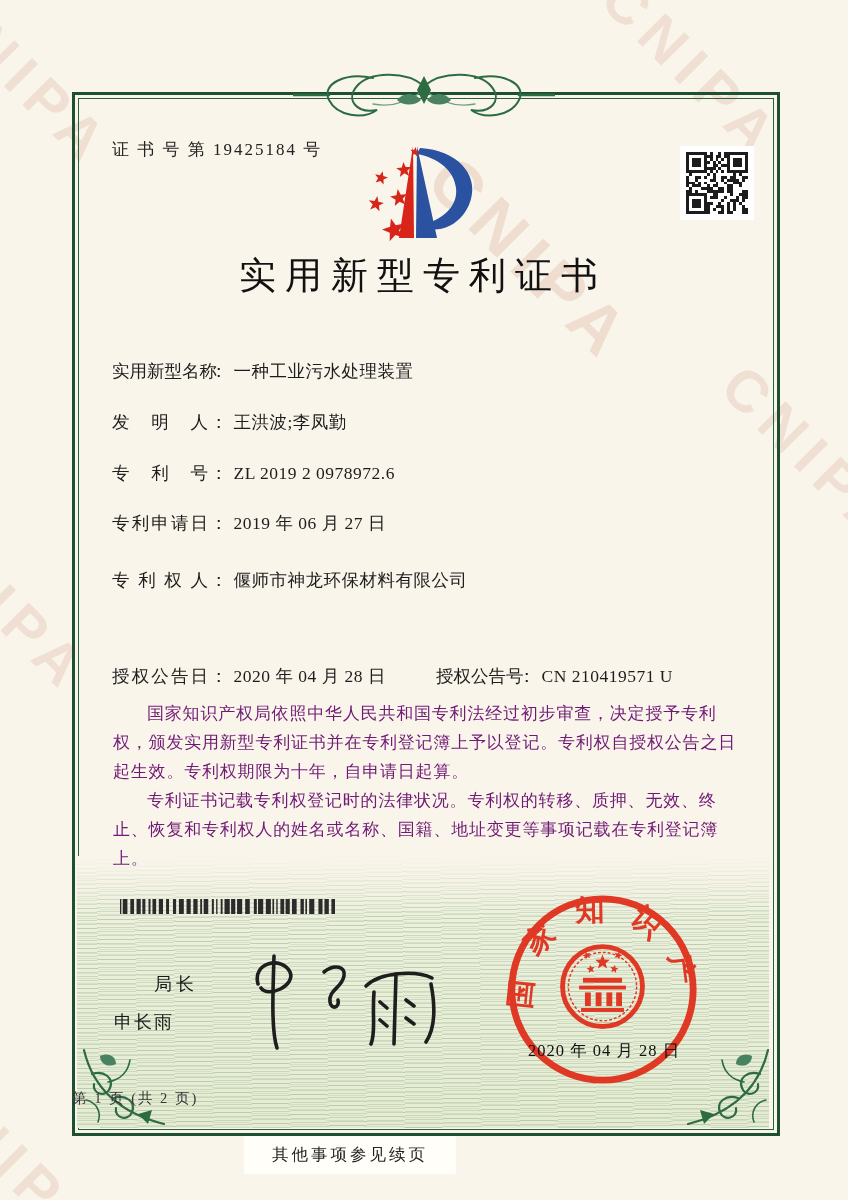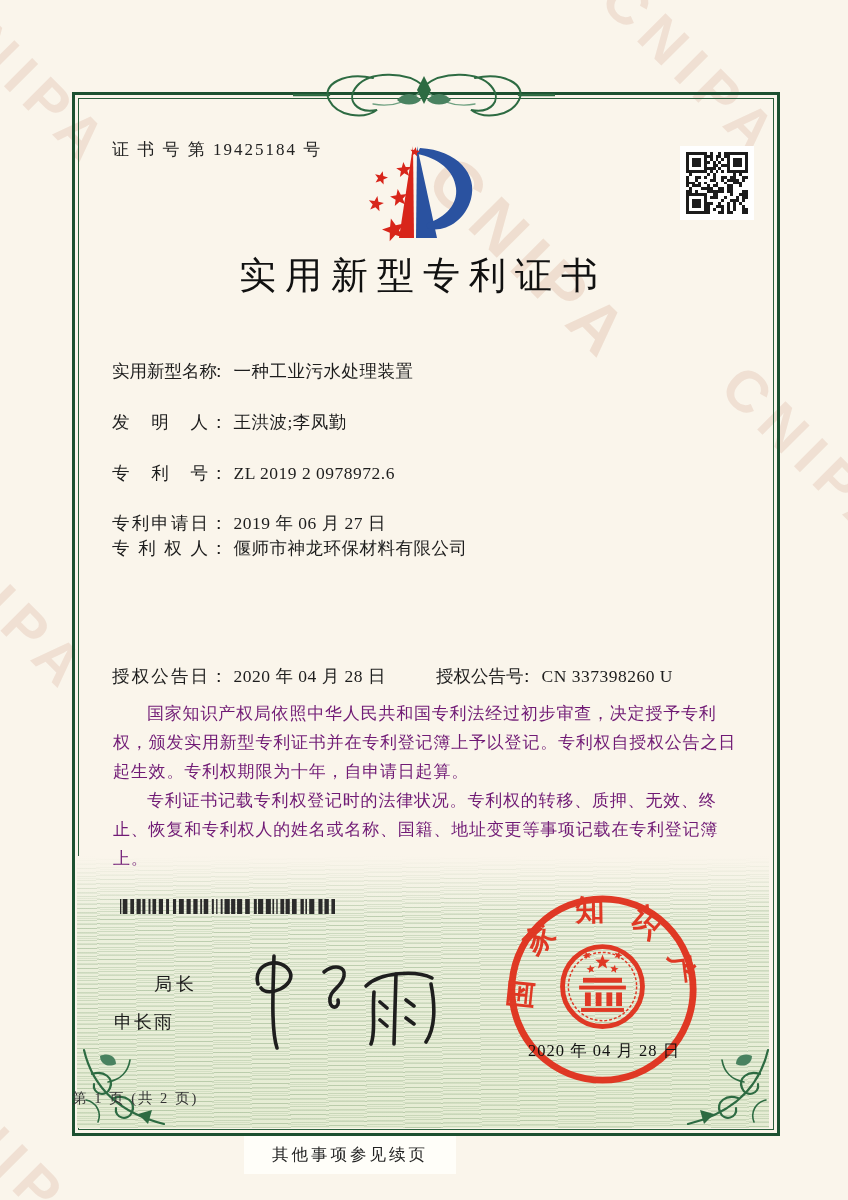--- a/index.html
+++ b/index.html
@@ -382,28 +382,28 @@
     </div>
     <div class="row" style="top:410px;">
       <span class="lbl">发明人</span><span class="sep">：</span><span class="val">王洪波;李凤勤</span>
     </div>
     <div class="row" style="top:461px;">
       <span class="lbl">专利号</span><span class="sep">：</span><span class="val">ZL 2019 2 0978972.6</span>
     </div>
     <div class="row" style="top:511px;">
       <span class="lbl">专利申请日</span><span class="sep">：</span><span class="val">2019 年 06 月 27 日</span>
     </div>
-    <div class="row" style="top:536px;">
+    <div class="row" style="top:568px;">
       <span class="lbl">专利权人</span><span class="sep">：</span><span class="val">偃师市神龙环保材料有限公司</span>
     </div>
     <div class="row" style="top:664px;">
       <span class="lbl">授权公告日</span><span class="sep">：</span><span class="val">2020 年 04 月 28 日</span>
     </div>
     <div class="grant-no" style="top:664px;">
-      <span class="lbl">授权公告号</span><span class="sep">：</span><span class="val">CN 337398260 U</span>
+      <span class="lbl">授权公告号</span><span class="sep">：</span><span class="val">CN 210419571 U</span>
     </div>
 
     <div class="paras">
       <p>国家知识产权局依照中华人民共和国专利法经过初步审查，决定授予专利权，颁发实用新型专利证书并在专利登记簿上予以登记。专利权自授权公告之日起生效。专利权期限为十年，自申请日起算。</p>
       <p>专利证书记载专利权登记时的法律状况。专利权的转移、质押、无效、终止、恢复和专利权人的姓名或名称、国籍、地址变更等事项记载在专利登记簿上。</p>
     </div>
 
     <svg class="barcode" id="barcode" width="218" height="15" viewBox="0 0 100 15" preserveAspectRatio="none">
         <rect x="0.00" y="0" width="0.60" height="15" fill="#2b2b2b"></rect>
         <rect x="1.25" y="0" width="2.15" height="15" fill="#2b2b2b"></rect>

